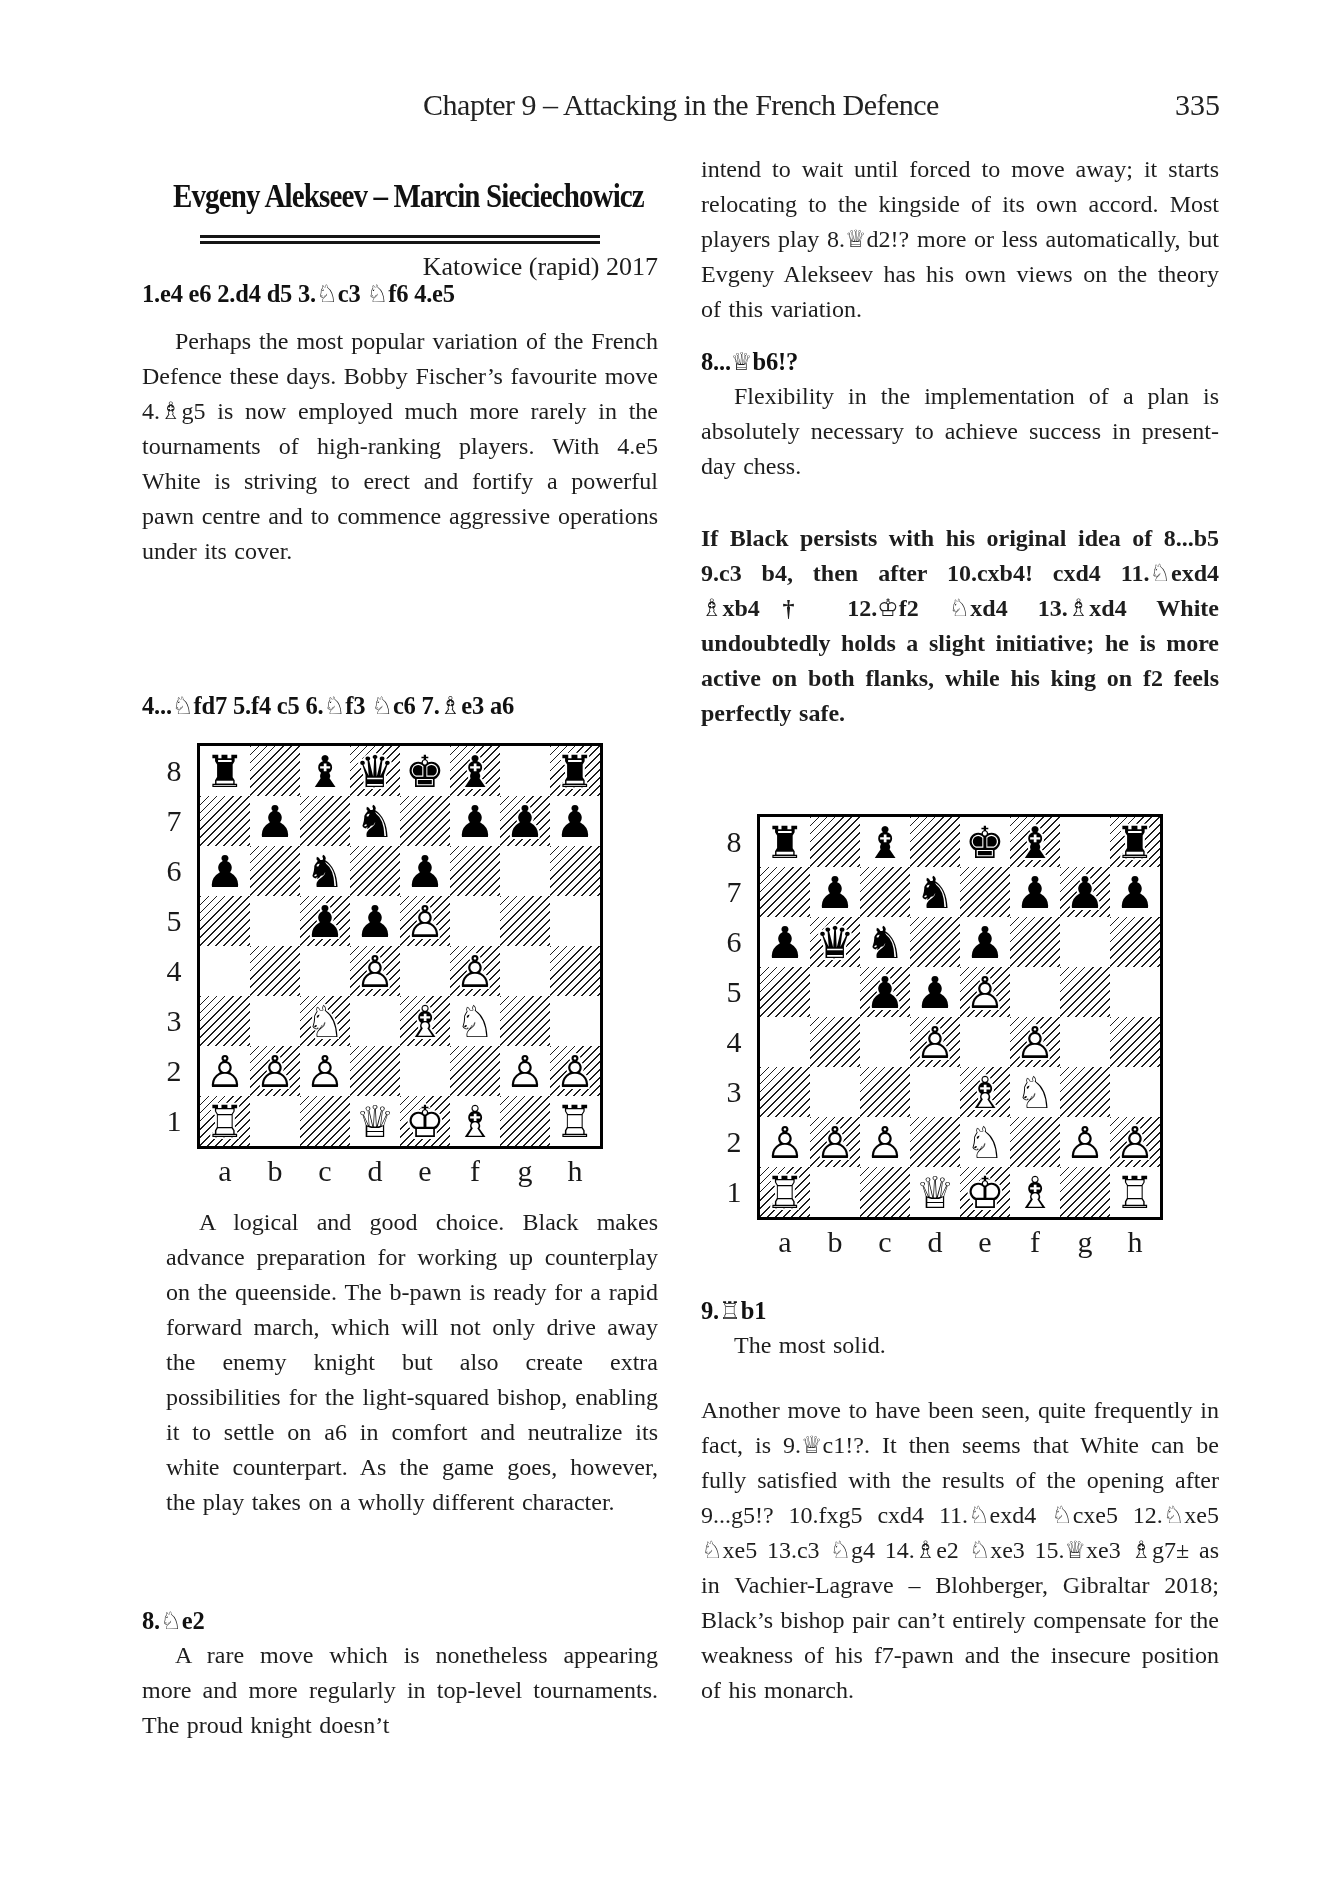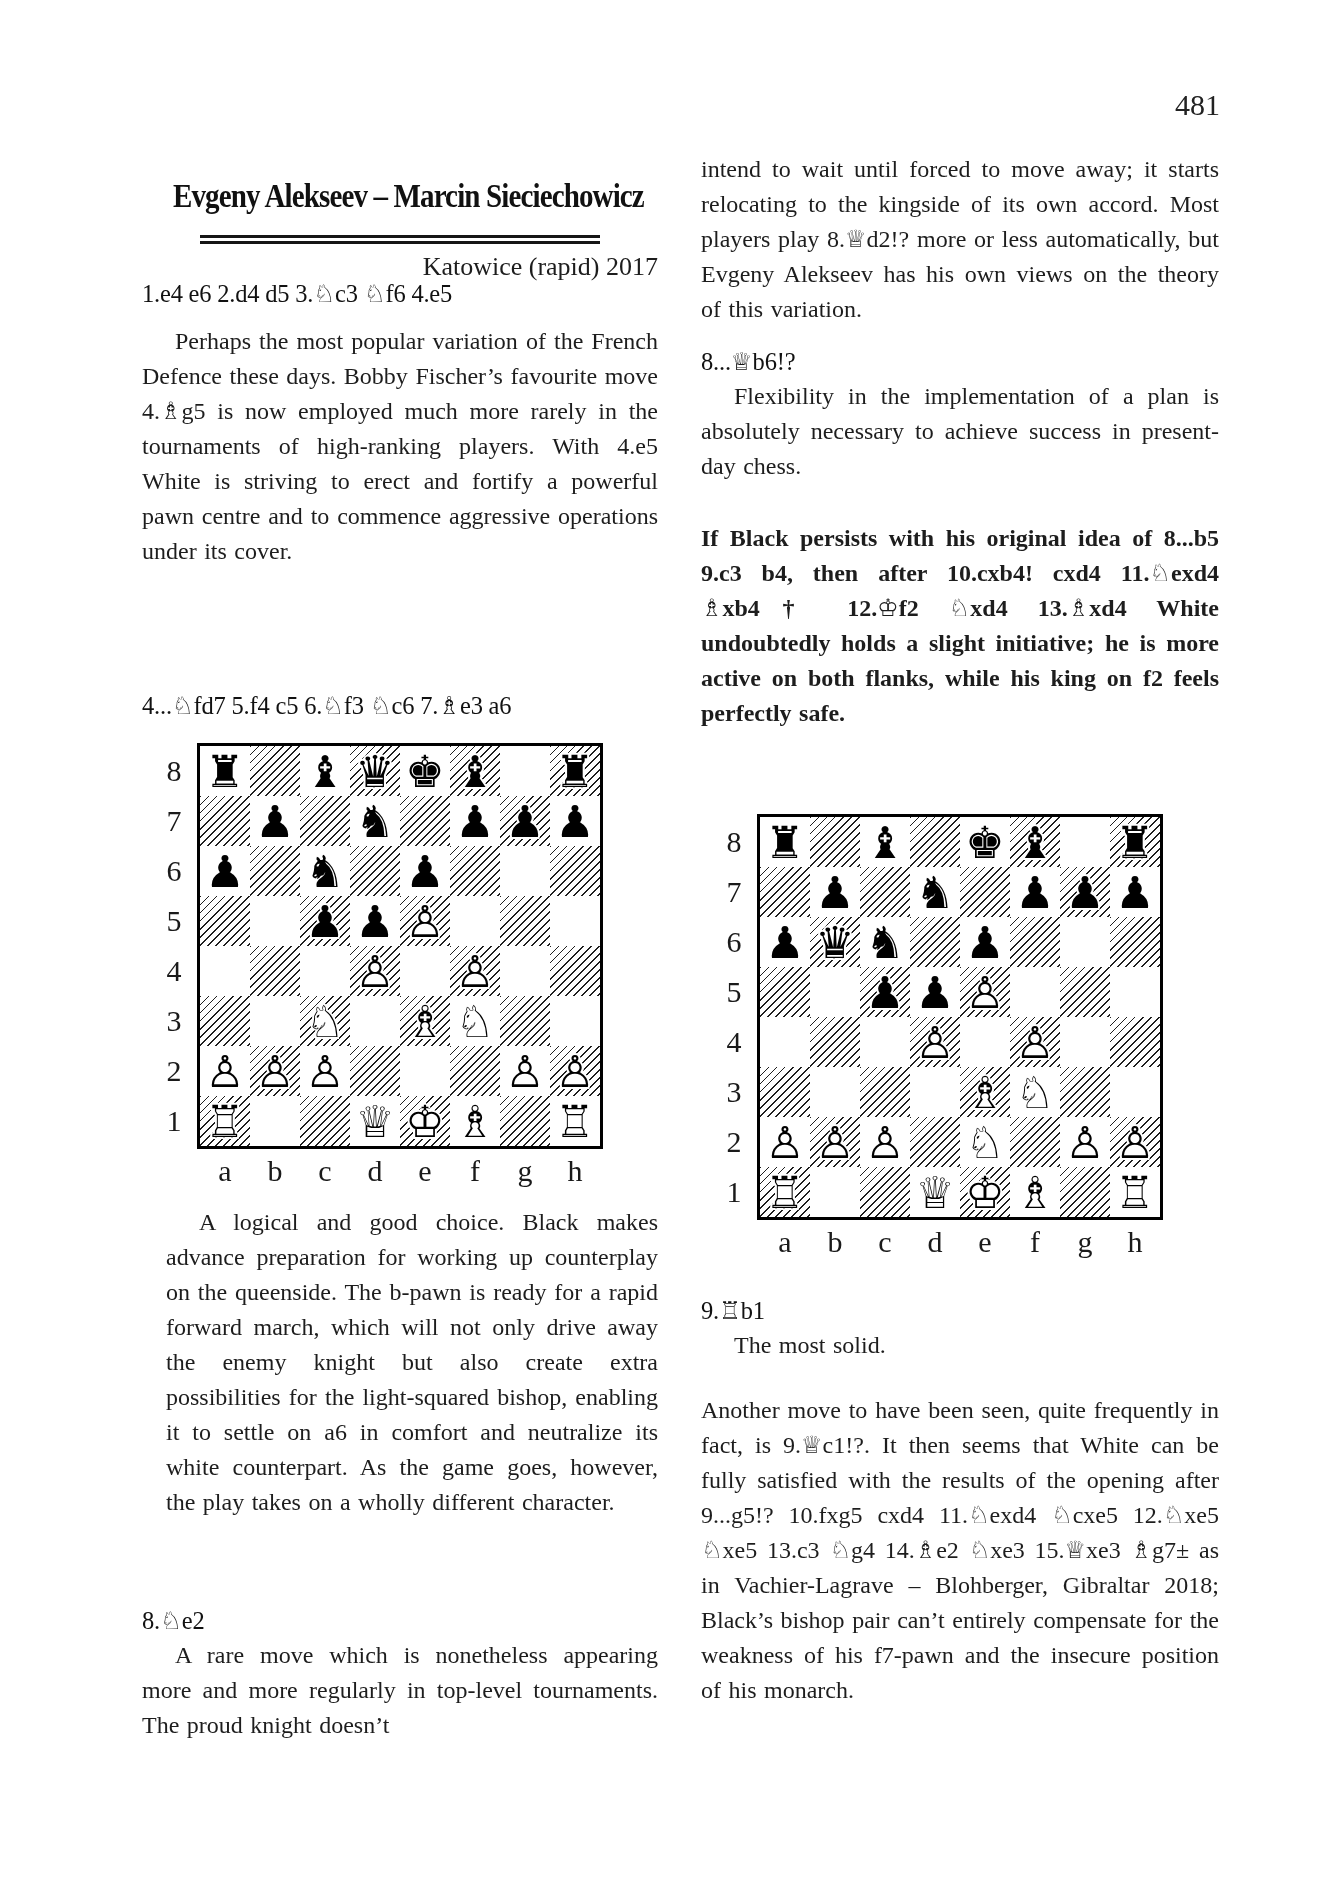--- a/index.html
+++ b/index.html
@@ -24,21 +24,21 @@
   .col-left{left:142px;width:516px;}
   .col-right{left:701px;width:518px;}
   .col .blk{position:absolute;left:0;right:0;}
   
   p.body{
     margin:0;font-size:24px;line-height:35px;text-align:justify;
     word-spacing:1.5px;color:#1d1d1d;
   }
   p.body.indent{text-indent:33px;}
   .moves{
-    margin:0;font-size:24.5px;line-height:35px;font-weight:normal;color:#111;
+    margin:0;font-size:24.5px;line-height:35px;font-weight:bold;color:#111;
     letter-spacing:-0.2px;
   }
   .game-title{
     margin:0;text-align:center;font-weight:bold;font-size:33px;line-height:34px;
     letter-spacing:-1px;color:#111;transform:scaleX(0.88);transform-origin:50% 50%;
     white-space:nowrap;
   }
   .title-rule{
     width:400px;margin:0 auto;height:3px;
     border-top:3px solid #151515;border-bottom:3px solid #151515;
@@ -76,21 +76,22 @@
       1.5px 1.5px 0 #fff,-1.5px -1.5px 0 #fff,1.5px -1.5px 0 #fff,-1.5px 1.5px 0 #fff;
   }
   .pc.white .line{color:#000;}
 </style>
 </head>
 <body>
 
 <div class="page">
 
   <div class="runhead">
-    <span class="pageno">481</span>
+    <span>Chapter 9 – Attacking in the French Defence</span>
+    <span class="pageno">335</span>
   </div>
 
   <div class="col col-left">
     <div class="blk" style="top:31px;">
       <p class="game-title">Evgeny Alekseev – Marcin Sieciechowicz</p>
     </div>
     <div class="blk" style="top:87px;">
       <div class="title-rule"></div>
     </div>
     <div class="blk" style="top:104px;">

